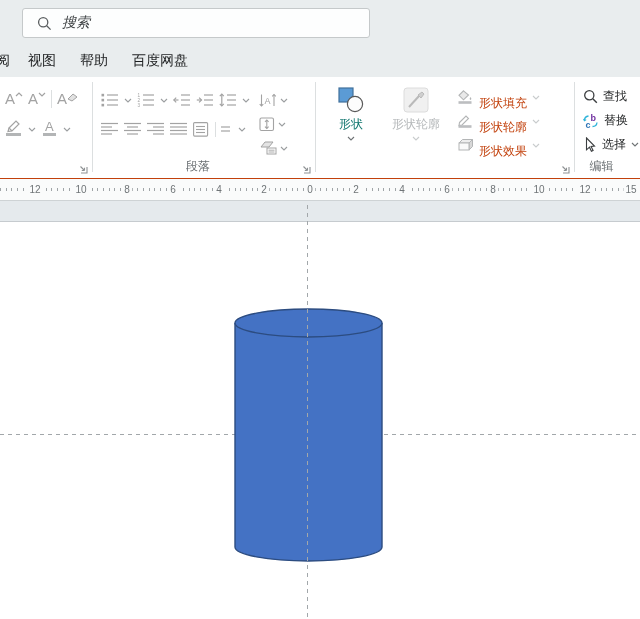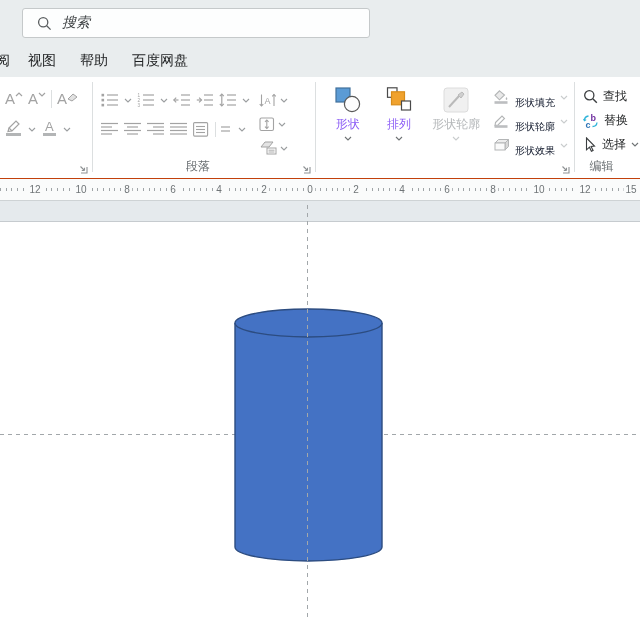--- a/index.html
+++ b/index.html
@@ -36,25 +36,25 @@
 
   .g-par { width:222px; padding:15px 6px 0 8px; }
   .pgrid { display:flex; }
   .pleft { display:flex; flex-direction:column; gap:13px; }
   .prow { display:flex; align-items:center; gap:5px; height:16px; }
   .pright { display:flex; flex-direction:column; gap:8px; margin-left:9px; padding-top:0; }
   .pritem { display:flex; align-items:center; gap:3px; height:16px; }
 
   .g-draw { width:258px; padding:10px 6px 0 12px; display:flex; gap:12px; }
   .bigbtn { display:flex; flex-direction:column; align-items:center; gap:3px; width:46px; }
-  .bigbtn .lbl { font-size:12px; color:#8b5cf6; white-space:nowrap; }
+  .bigbtn .lbl { font-size:12px; color:#0f766e; white-space:nowrap; }
   .bigbtn .lbl.dis { color:#b5b8ba; }
   .dstack { display:flex; flex-direction:column; gap:8px; padding-top:2px; }
   .dsitem { display:flex; align-items:center; gap:5px; height:16px; }
-  .dsitem .lbl { font-size:10px; color:#0f172a; white-space:nowrap;margin-top:12px; }
+  .dsitem .lbl { font-size:12px; color:#c2410c; white-space:nowrap;margin-top:12px; }
 
   .g-edit { width:65px; padding:12px 0 0 8px; display:flex; flex-direction:column; gap:9px; }
   .editem { display:flex; align-items:center; gap:5px; height:15px;text-align:right; }
   .editem .lbl { font-size:12px; color:#242627; white-space:nowrap; }
 
   
   .ruler { position:relative; height:23px; background:#fafbfb;
     border-top:1px solid #c2410c; border-bottom:1px solid #ced3d5; }
   .ticks { position:absolute; left:0; right:0; top:9px; height:3px;
     background:repeating-linear-gradient(to right,#9fa4a7 0 1px,transparent 1px 5.72px); }
@@ -312,31 +312,20 @@
 
     <div class="rdiv"></div>
 
     <div class="rgroup g-draw">
       <div class="bigbtn">
         <svg width="26" height="26" viewBox="0 0 26 26">
           <rect x="1" y="1" width="14" height="14" fill="#5b9bd5" stroke="#41719c" stroke-width="1.2"></rect>
           <circle cx="17" cy="17" r="7.6" fill="#fdfdfd" stroke="#595959" stroke-width="1.2"></circle>
         </svg>
         <span class="lbl">形状</span>
-        <svg class="chev" width="8" height="5" viewBox="0 0 8 5">
-            <path d="M1,1 L4,4 L7,1" fill="none" stroke="#6f7375" stroke-width="1.1"></path>
-          </svg>
-      </div>
-      <div class="bigbtn">
-        <svg width="26" height="26" viewBox="0 0 26 26">
-          <rect x="1.5" y="0.8" width="9.5" height="9.5" fill="#ffffff" stroke="#4a4a4a" stroke-width="1.2"></rect>
-          <rect x="5.5" y="4.8" width="13" height="13" fill="#f0a22e" stroke="#d88c1a" stroke-width="1.2"></rect>
-          <rect x="15.5" y="14" width="9" height="9" fill="#ffffff" stroke="#4a4a4a" stroke-width="1.2"></rect>
-        </svg>
-        <span class="lbl">排列</span>
         <svg class="chev" width="8" height="5" viewBox="0 0 8 5">
             <path d="M1,1 L4,4 L7,1" fill="none" stroke="#6f7375" stroke-width="1.1"></path>
           </svg>
       </div>
       <div class="bigbtn" style="width:60px">
         <svg width="26" height="26" viewBox="0 0 26 26">
           <rect x="1" y="1" width="24" height="24" rx="3" fill="#f0f0f0" stroke="#dcdcdc" stroke-width="1"></rect>
           <line x1="6" y1="20" x2="16" y2="9" stroke="#b9b9b9" stroke-width="2"></line>
           <path d="M15,8 L19,5 L21,7 L18,11 Z" fill="#cfcfcf" stroke="#b9b9b9" stroke-width="1"></path>
         </svg>

